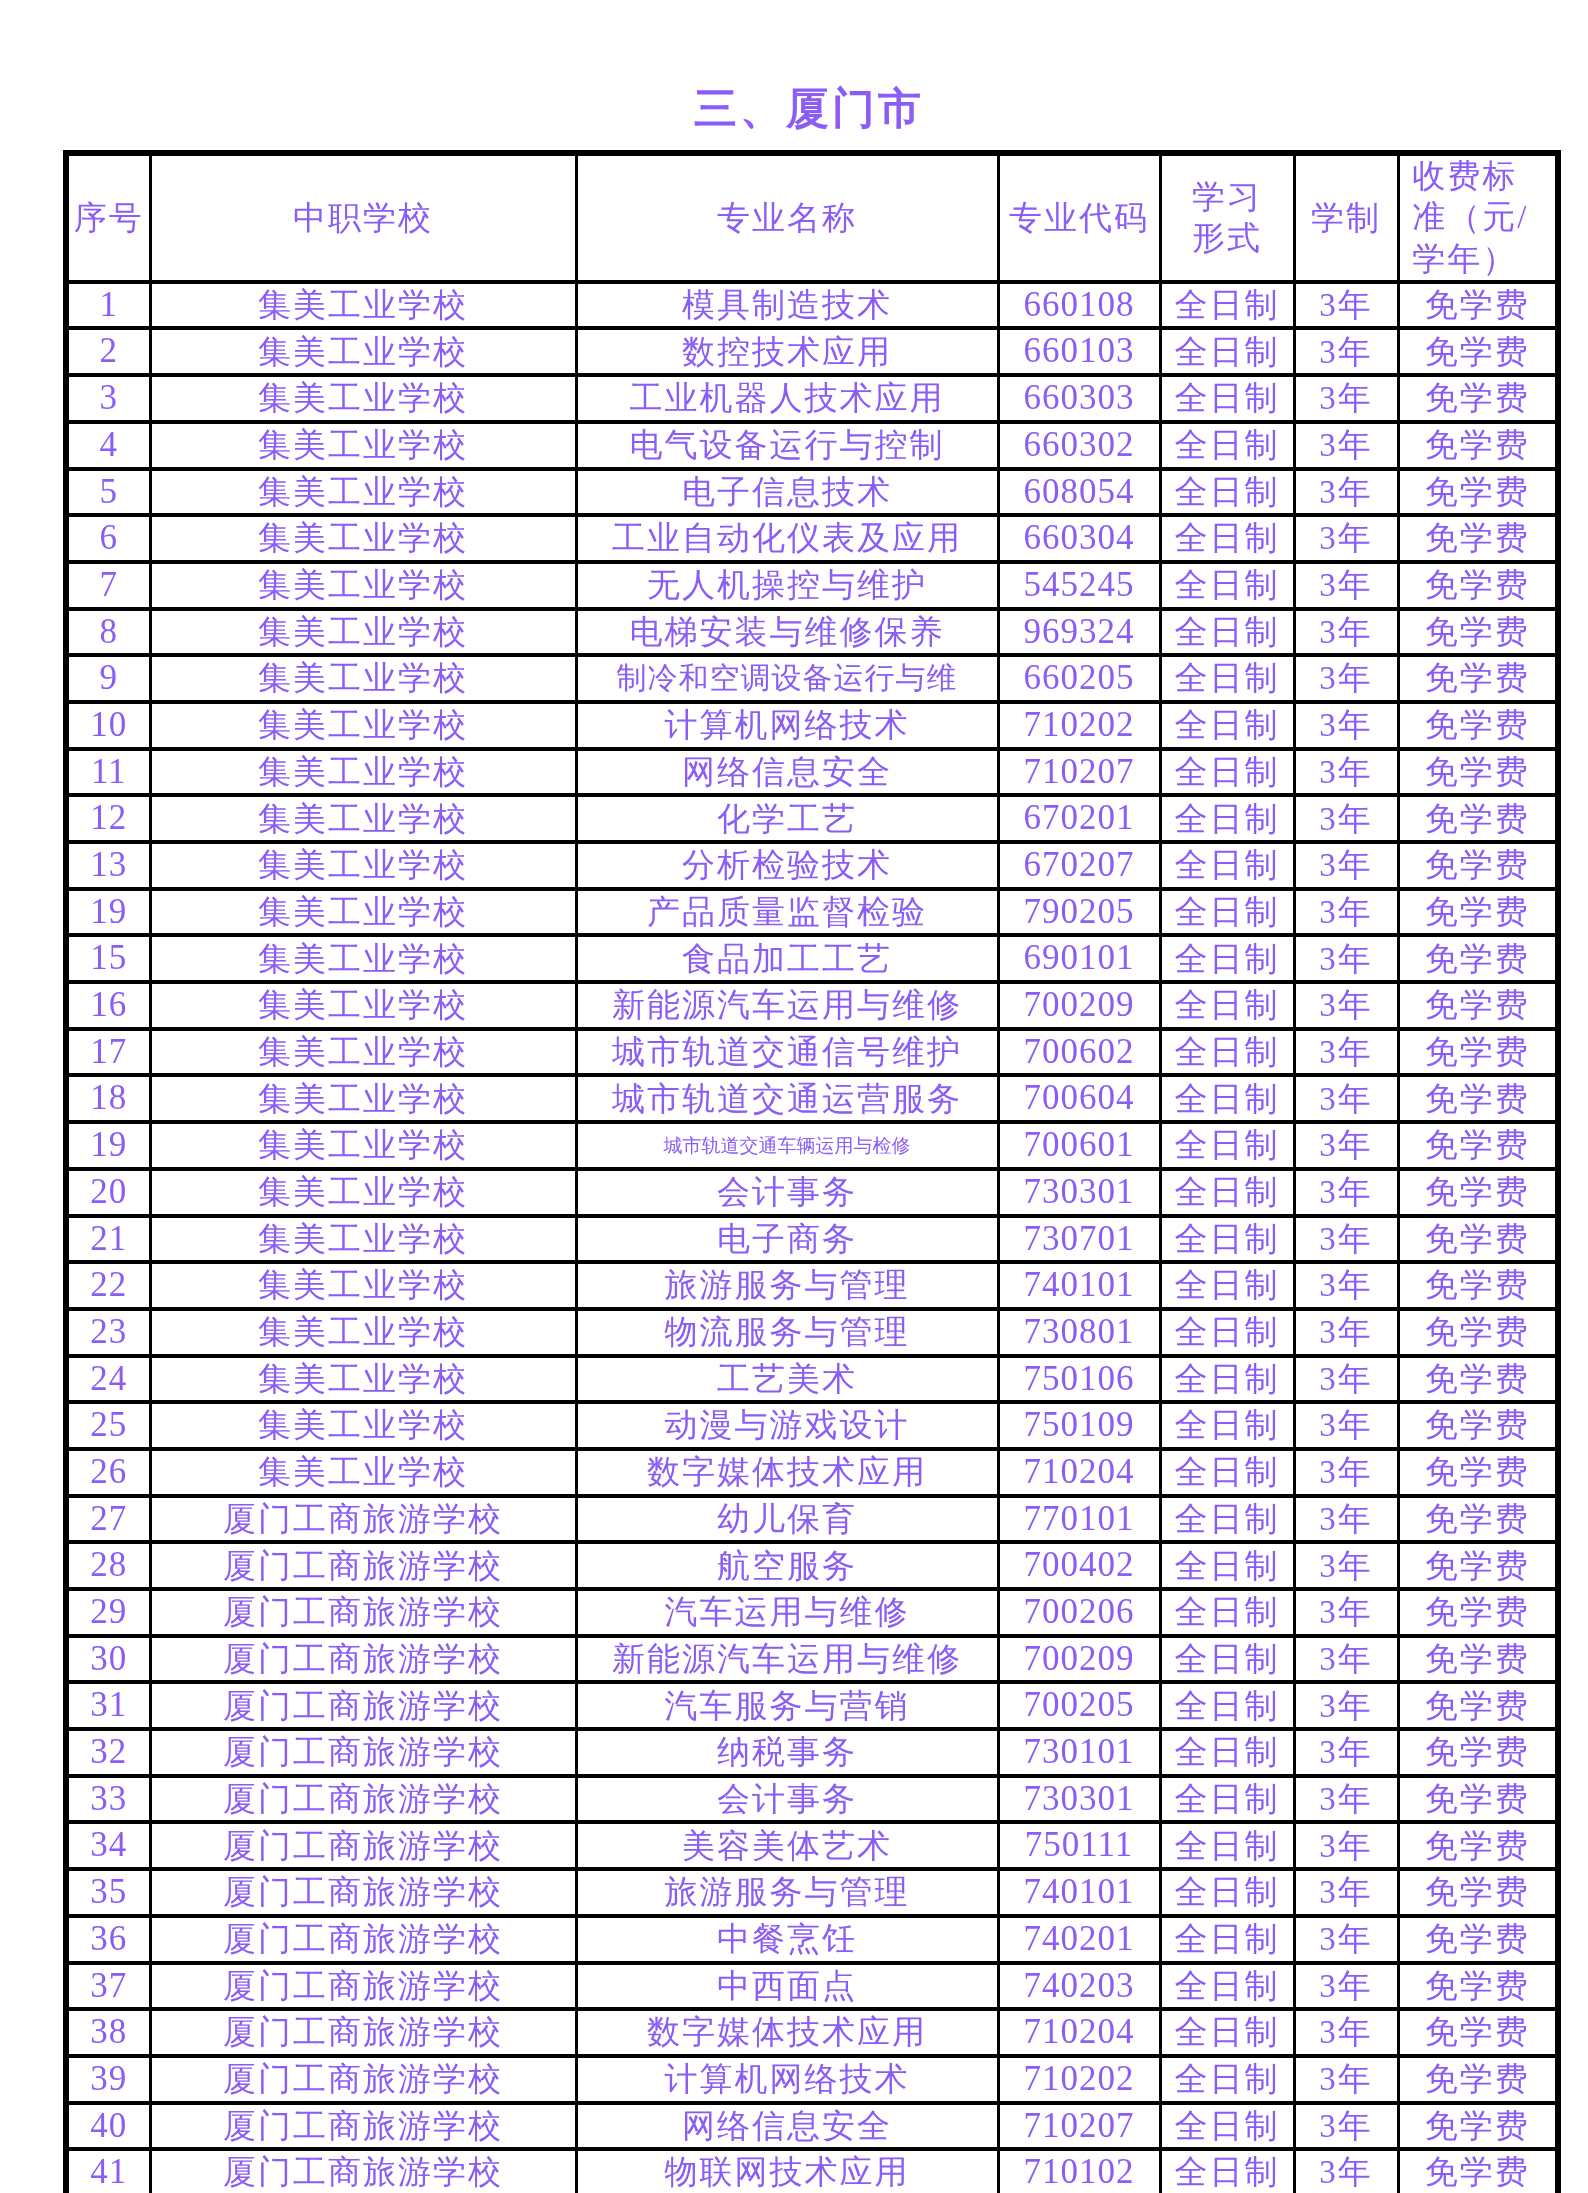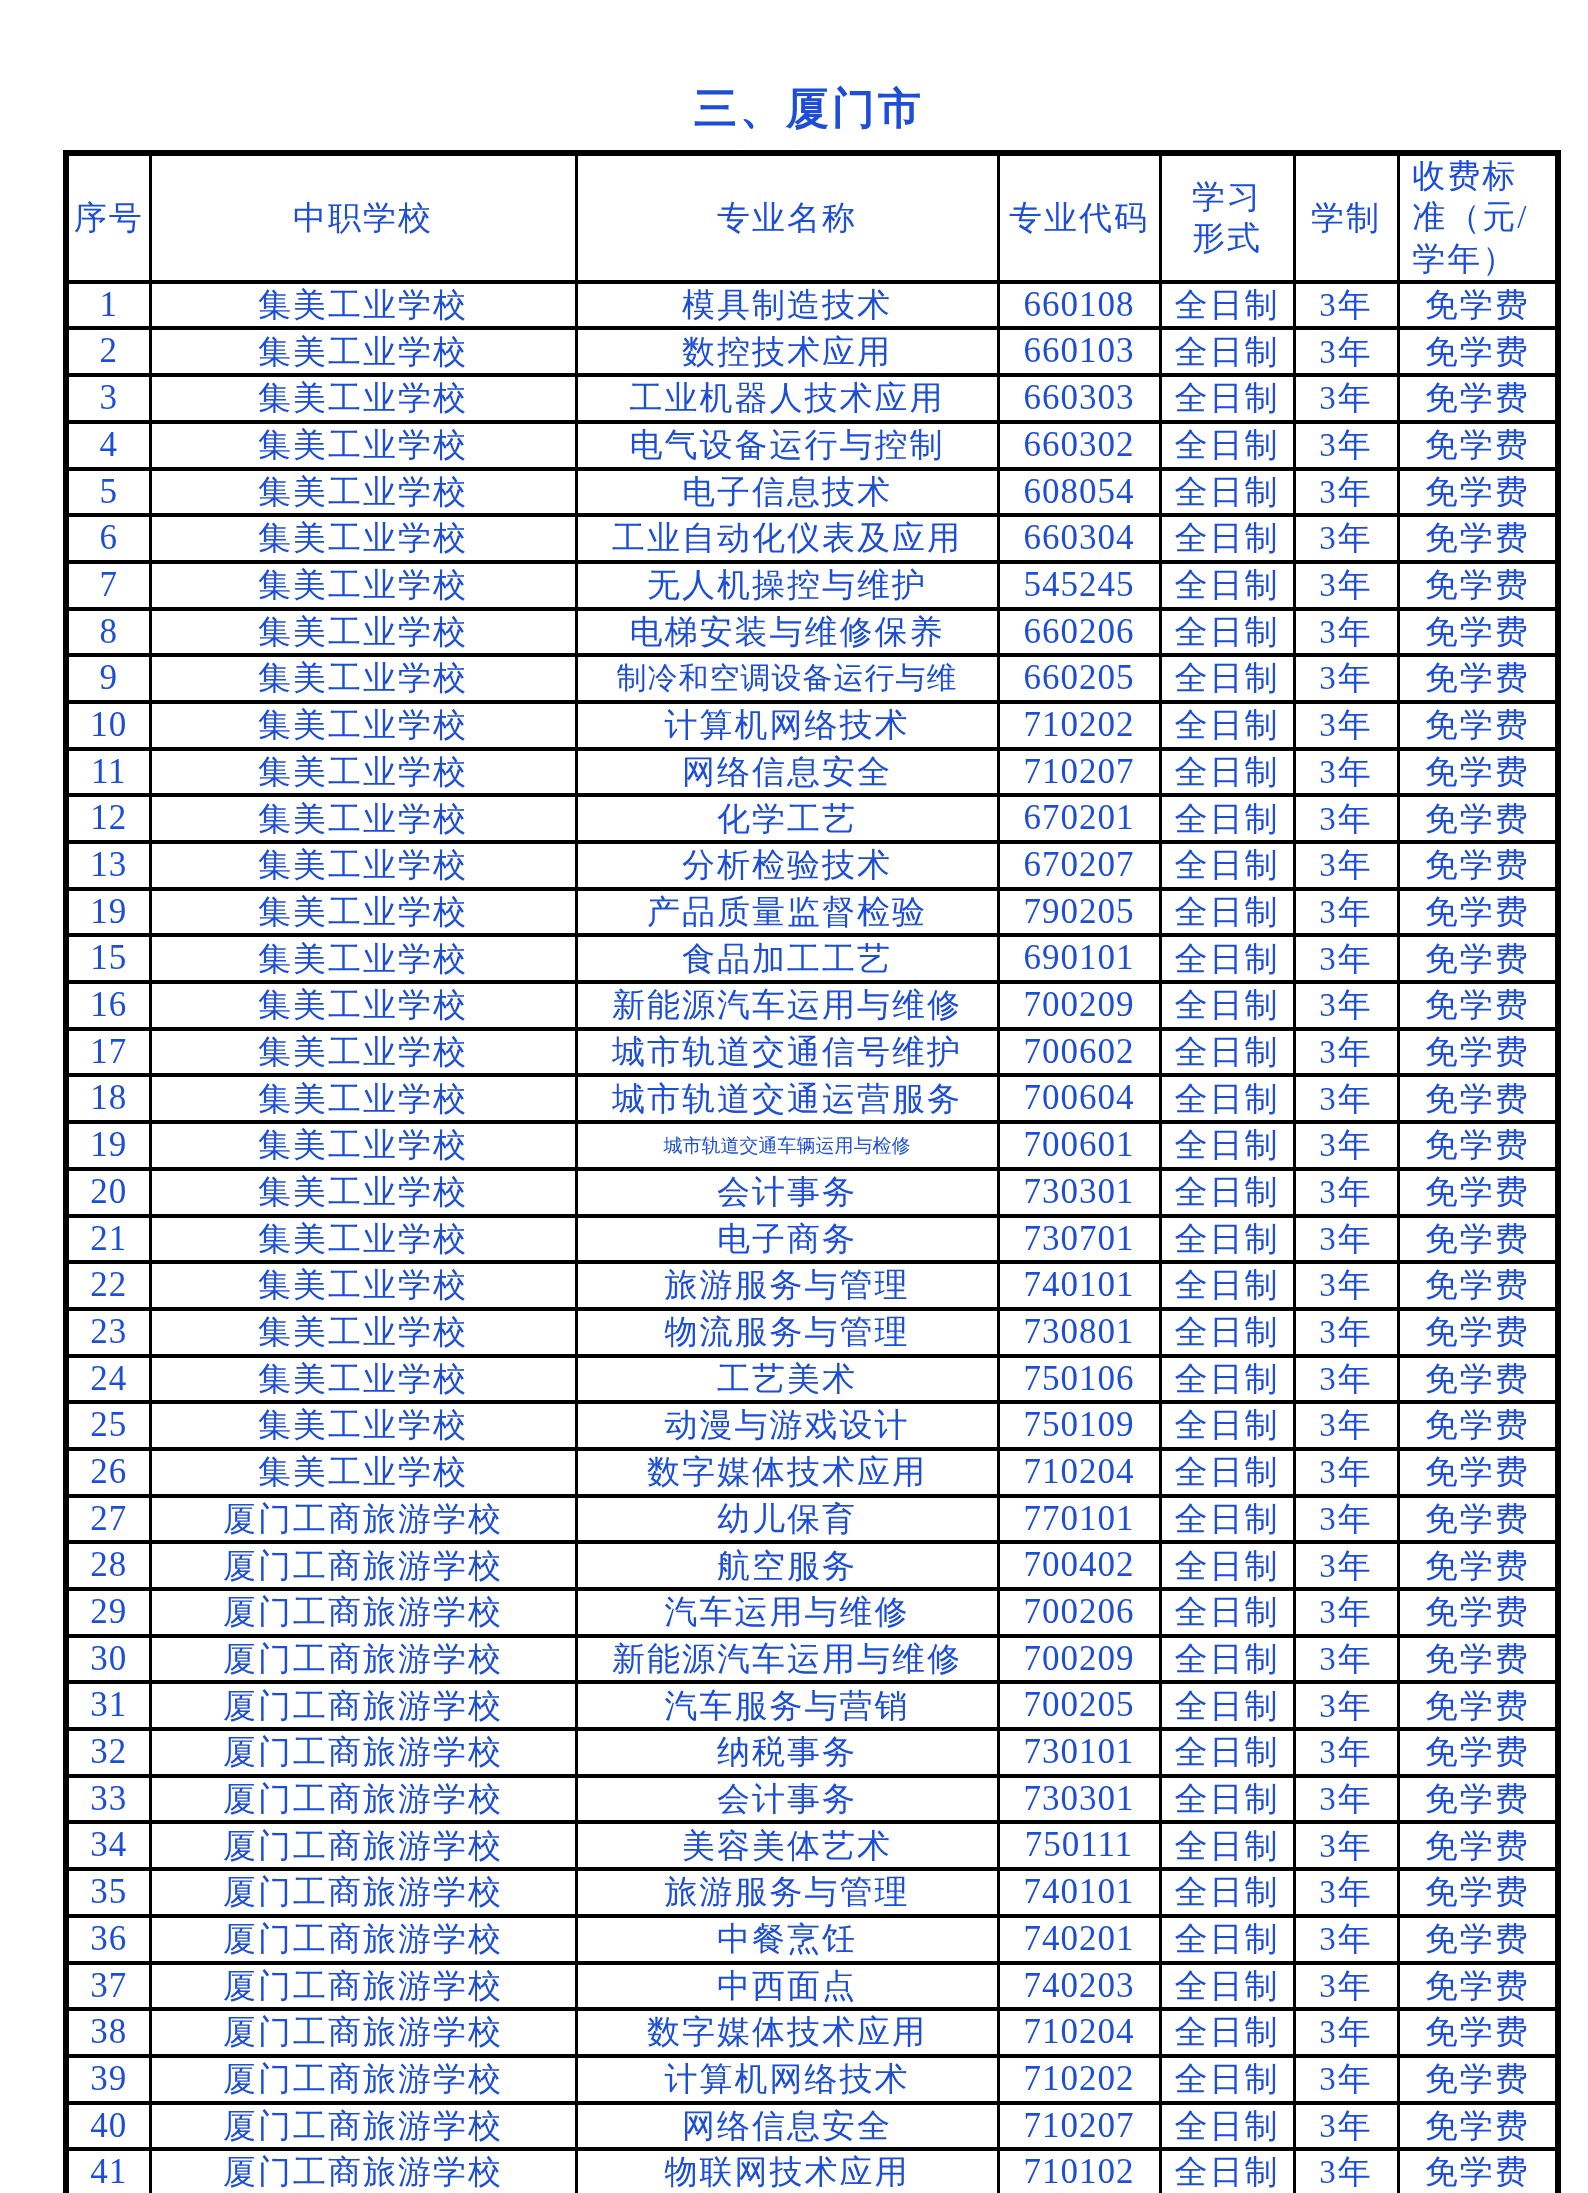--- a/index.html
+++ b/index.html
@@ -1,21 +1,21 @@
 <!DOCTYPE html>
 <html><head>
 <meta charset="utf-8">
 <style>
   html, body { margin: 0; padding: 0; background: #ffffff; }
   .page {
     position: relative;
     width: 1588px;
     height: 2193px;
     background: #ffffff;
-    color: #1d4ed8;
+    color: #8b5cf6;
     font-family: "Liberation Serif", serif;
     overflow: hidden;
   }
   .doc-title {
     position: absolute;
     left: 63px;
     top: 80px;
     width: 1492px;
     text-align: center;
     font-size: 43px;
@@ -165,21 +165,21 @@
       <td>无人机操控与维护</td>
       <td class="num">545245</td>
       <td>全日制</td>
       <td>3年</td>
       <td>免学费</td>
     </tr>
         <tr>
       <td class="num">8</td>
       <td>集美工业学校</td>
       <td>电梯安装与维修保养</td>
-      <td class="num">660206</td>
+      <td class="num">969324</td>
       <td>全日制</td>
       <td>3年</td>
       <td>免学费</td>
     </tr>
         <tr>
       <td class="num">9</td>
       <td>集美工业学校</td>
       <td class="condensed-11">制冷和空调设备运行与维</td>
       <td class="num">660205</td>
       <td>全日制</td>

